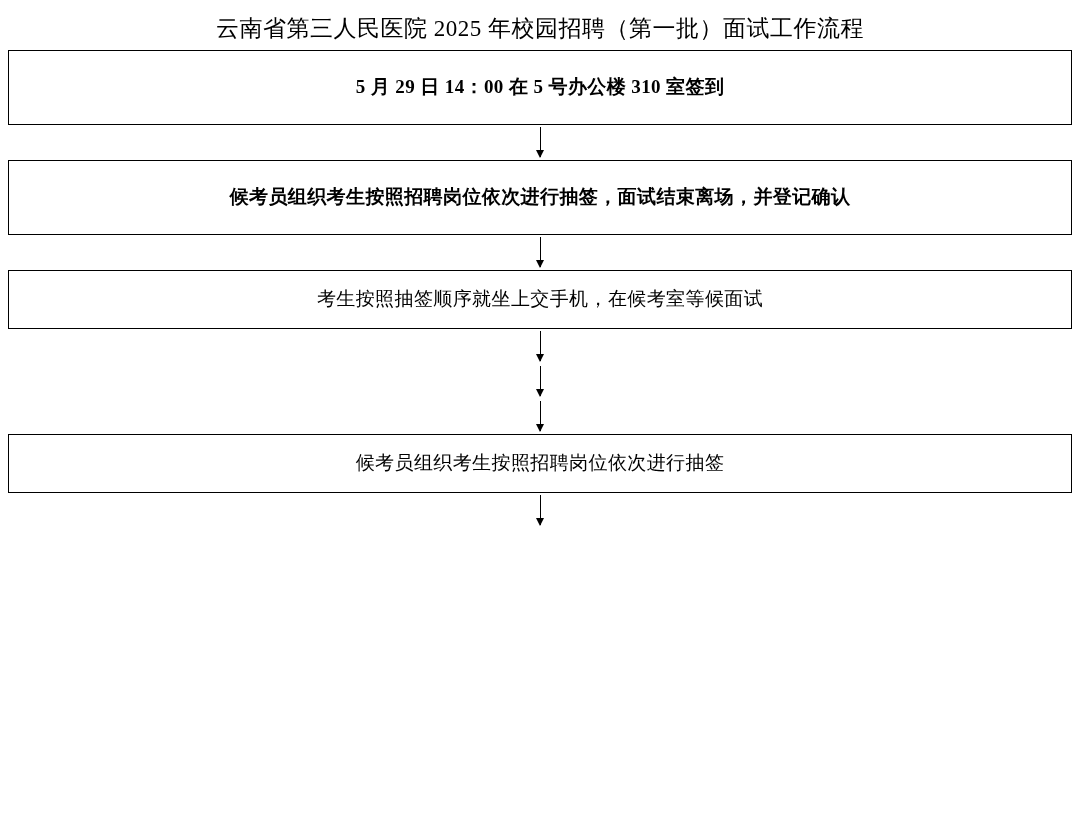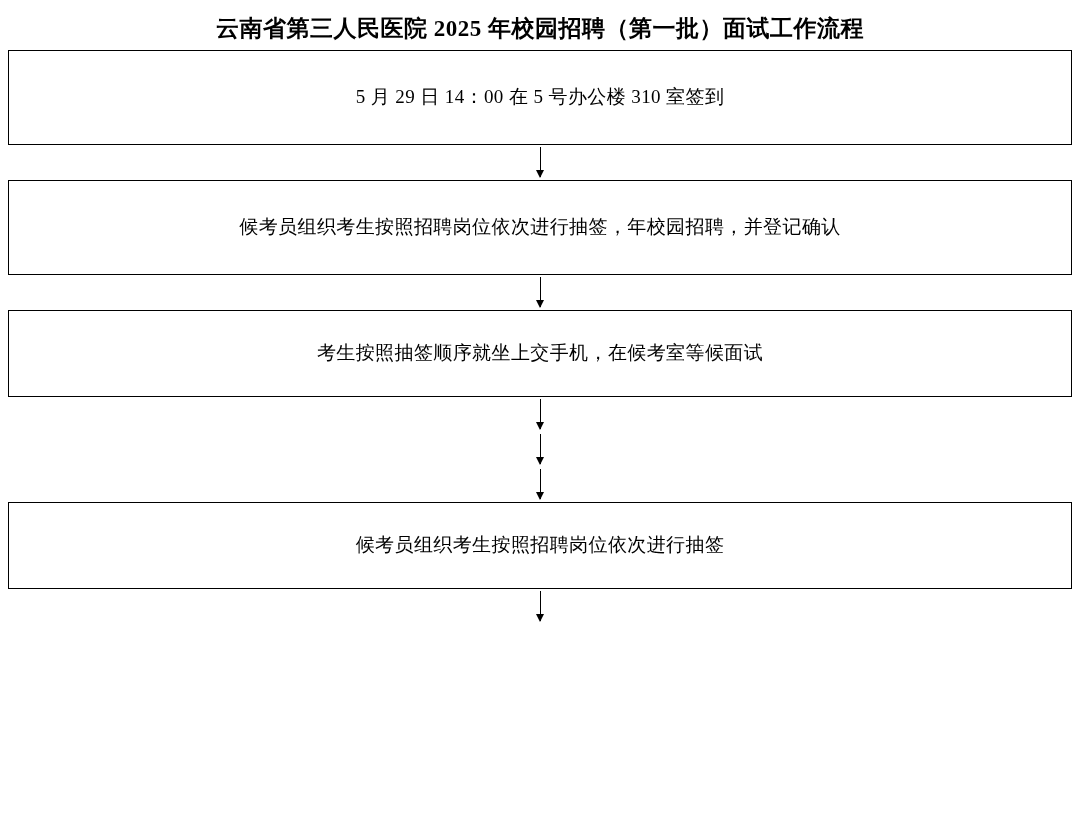--- a/index.html
+++ b/index.html
@@ -16,21 +16,21 @@
   }
   .page {
     position: relative;
     width: 1080px;
     height: 830px;
     box-sizing: border-box;
   }
   .title {
     text-align: center;
     font-size: 23px;
-    font-weight: bold;
+    font-weight: normal;
     letter-spacing: 0.5px;
     padding-top: 14px;
     padding-bottom: 6px;
     line-height: 1.3;
   }
   .flow {
     width: 1064px;
     margin: 0 auto;
     box-sizing: border-box;
   }
@@ -39,22 +39,22 @@
     box-sizing: border-box;
     display: flex;
     align-items: center;
     justify-content: center;
     text-align: center;
     font-size: 19px;
     line-height: 1.5;
     letter-spacing: 0.4px;
     background: #ffffff;
   }
-  .node.h-tall { height: 95px; }
-  .node.h-std  { height: 87px; justify-content: center; }
+  .node.h-tall { height: 75px; font-weight: bold; }
+  .node.h-std  { height: 59px; justify-content: center; }
   .connector {
     height: 35px;
     display: flex;
     align-items: center;
     justify-content: center;
     position: relative;
   }
   .connector .arrow {
     width: 1px;
     height: 30px;
@@ -84,21 +84,21 @@
 
     <div class="node h-tall">
       <span>5 月 29 日 14：00 在 5 号办公楼 310 室签到</span>
     </div>
 
     <div class="connector">
       <span class="arrow"></span>
     </div>
 
     <div class="node h-tall">
-      <span>候考员组织考生按照招聘岗位依次进行抽签，年校园招聘，并登记确认</span>
+      <span>候考员组织考生按照招聘岗位依次进行抽签，面试结束离场，并登记确认</span>
     </div>
 
     <div class="connector">
       <span class="arrow"></span>
     </div>
 
     <div class="node h-std">
       <span>考生按照抽签顺序就坐上交手机，在候考室等候面试</span>
     </div>
 

